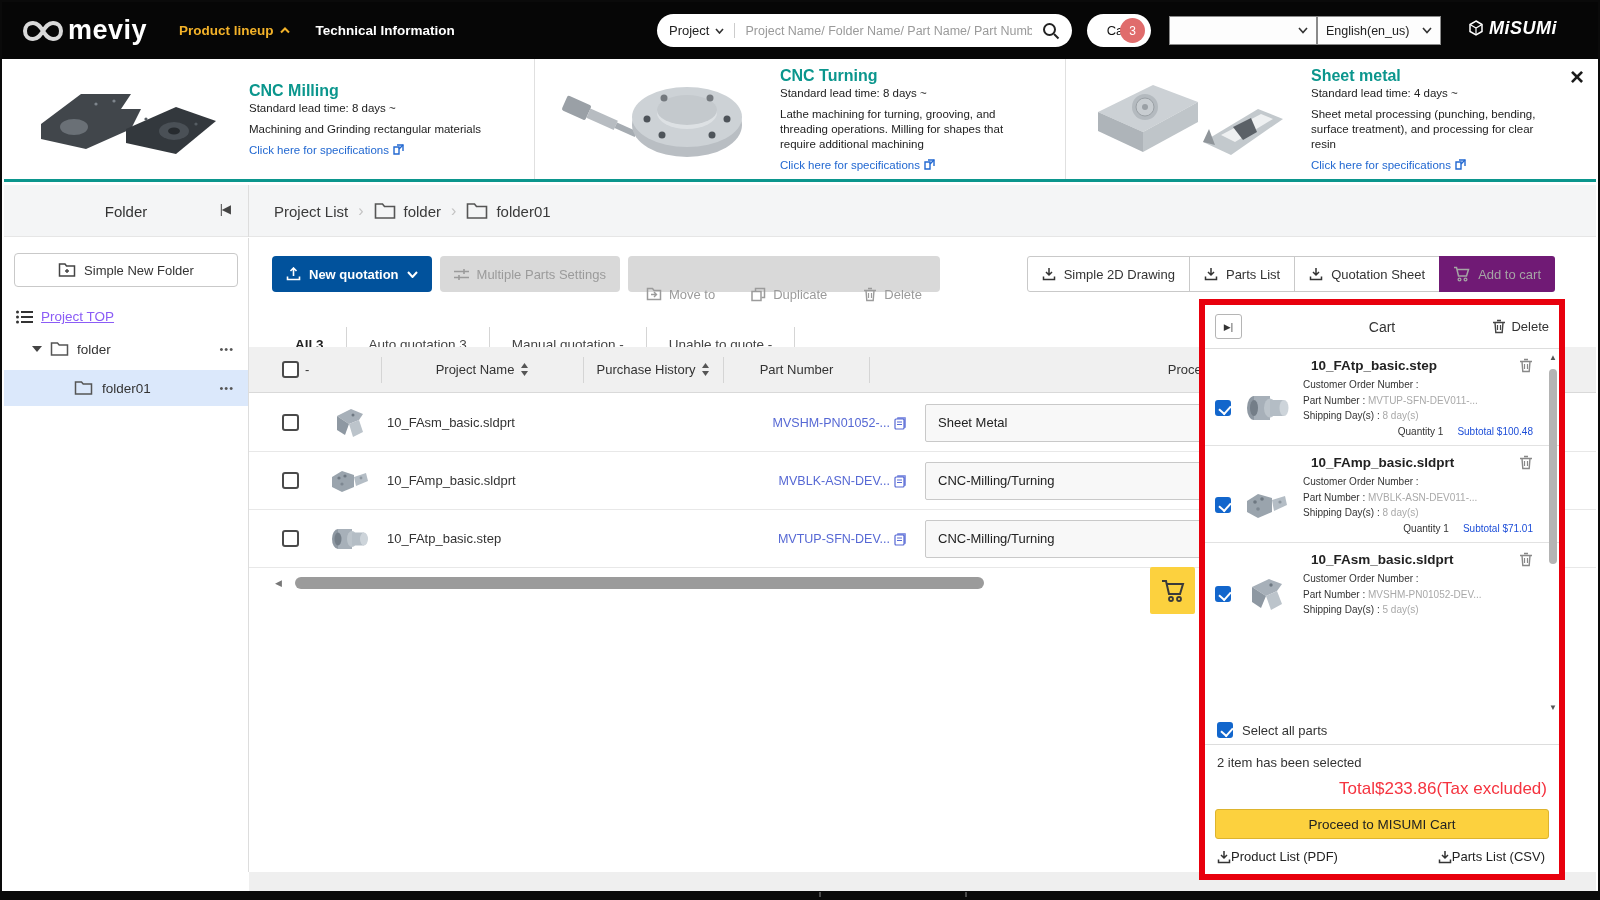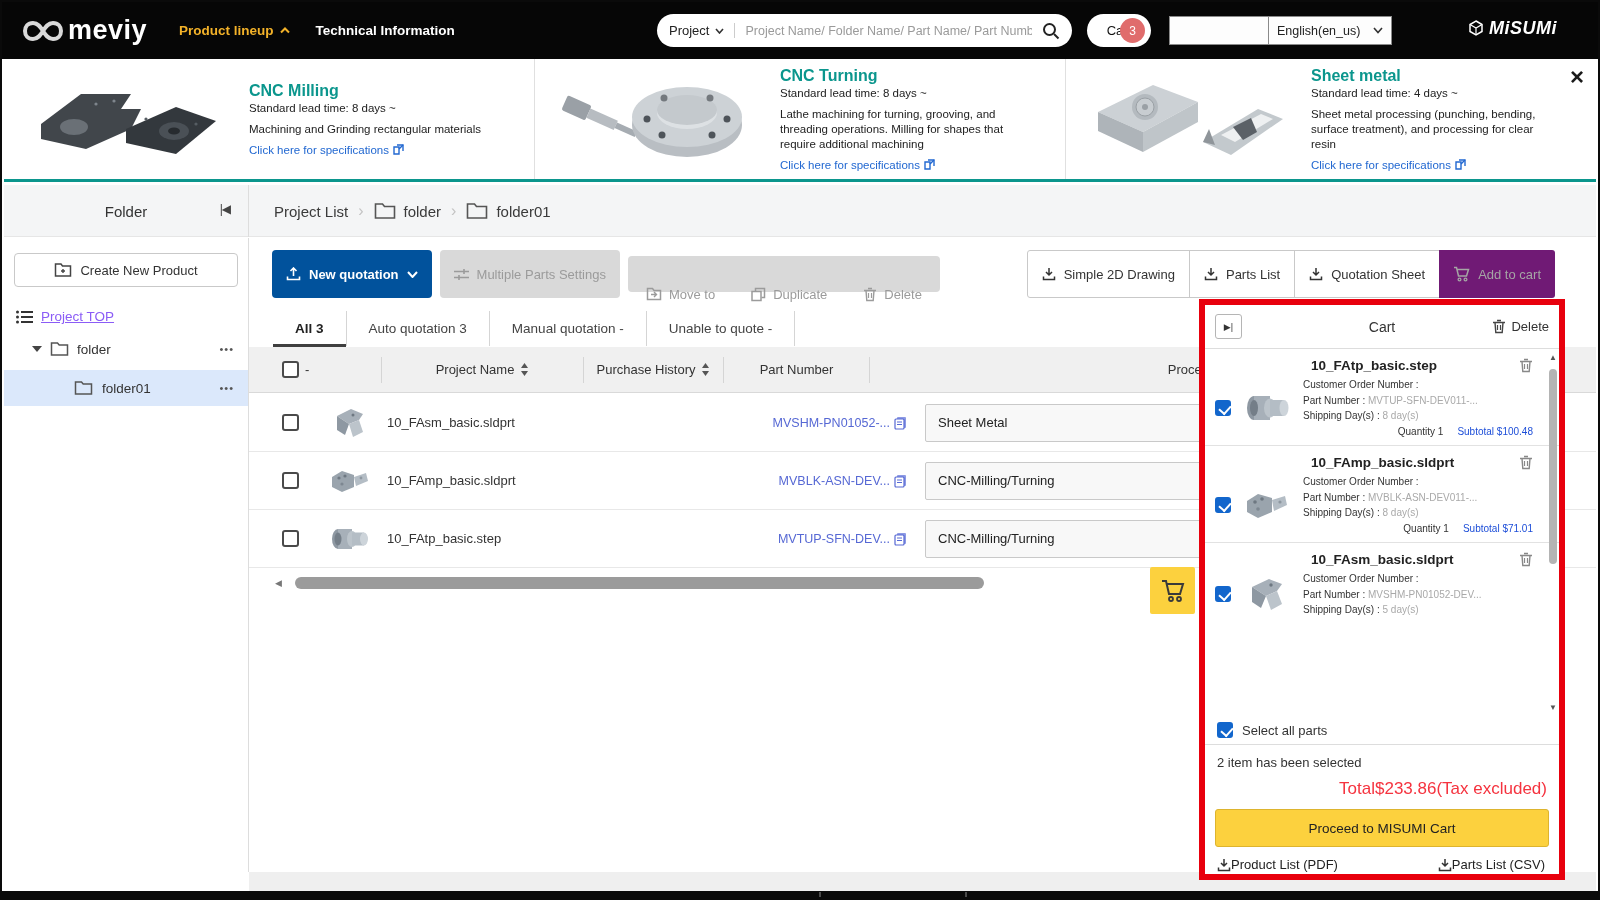--- a/index.html
+++ b/index.html
@@ -14,21 +14,21 @@
   .nav-yellow { color:#f3b229; }
   .nav-white { color:#fff; }
   .search-pill { position:absolute; left:655px; top:12px; width:415px; height:33px; background:#fff; border-radius:17px; display:flex; align-items:center; padding:0 12px; }
   .search-cat { display:flex; align-items:center; gap:6px; font-size:13px; color:#222; padding-right:10px; border-right:1px solid #ccc; cursor:pointer; }
   .search-input { flex:1; border:none; outline:none; font-size:12.5px; color:#333; padding:0 10px; font-family:"Liberation Sans",sans-serif; }
   .search-input::placeholder { color:#9a9a9a; }
   .cart-pill { position:absolute; left:1085px; top:12px; width:64px; height:33px; background:#fff; border-radius:17px; display:flex; align-items:center; justify-content:center; gap:4px; font-size:13px; color:#111; cursor:pointer; }
   .cart-badge { position:absolute; left:1118px; top:16px; width:25px; height:25px; background:#e06c6c; color:#fff; font-size:12px; border-radius:50%; display:flex; align-items:center; justify-content:center; z-index:11; }
   .hdr-select { position:absolute; top:14px; height:29px; background:#fdfdfd; border:1px solid #8a8a8a; display:flex; align-items:center; justify-content:space-between; padding:0 8px; font-size:12.5px; color:#222; cursor:pointer; }
   .hdr-select.s1 { left:1167px; width:148px; }
-  .hdr-select.s2 { left:1266px; width:124px; }
+  .hdr-select.s2 { left:1315px; width:124px; }
   .brand { position:absolute; left:1466px; top:16px; display:flex; align-items:center; gap:5px; color:#fff; font-size:18px; font-weight:bold; font-style:italic; letter-spacing:0.5px; }
 
   
   .banner { position:absolute; top:57px; left:2px; right:2px; height:123px; background:#fff; border-bottom:3px solid #0b968d; display:flex; z-index:5; }
   .bcard { flex:1; display:flex; align-items:center; padding:8px 14px; position:relative; }
   .bcard + .bcard { border-left:1px solid #e0e0e0; }
   .bimg { width:215px; height:104px; flex:none; display:flex; align-items:center; justify-content:center; }
   .btext { padding-left:16px; padding-right:30px; }
   .btitle { color:#0b968d; font-size:16px; font-weight:bold; margin-bottom:2px; }
   .blead { font-size:11.5px; color:#222; margin-bottom:8px; }
@@ -51,31 +51,31 @@
   .ptop { display:flex; align-items:center; gap:8px; font-size:13.5px; color:#8b5cf6; margin:22px 0 0 12px; cursor:pointer;text-decoration:underline; }
   .tree-row { height:34px; display:flex; align-items:center; font-size:13.5px; color:#333; cursor:pointer; position:relative; margin-top:8px; }
   .tree-row .more { position:absolute; right:14px; color:#555; font-size:11px; letter-spacing:1px; cursor:pointer; }
   .tree-caret { width:0; height:0; border-left:5px solid transparent; border-right:5px solid transparent; border-top:6px solid #444; margin:0 8px 0 28px; }
   .tree-row.selected { background:#dbe8fb; margin-top:4px; height:36px; }
   .tree-row.selected .tree-indent { width:70px; }
 
   
   .content { position:absolute; top:236px; left:247px; right:2px; bottom:26px; background:#fff; }
   .toolbar { position:absolute; top:18px; left:23px; right:41px; height:36px; display:flex; align-items:center; }
-  .btn { height:48px; display:flex; align-items:center; gap:8px; font-size:13px; border-radius:4px; padding:0 14px; cursor:pointer; }
+  .btn { height:36px; display:flex; align-items:center; gap:8px; font-size:13px; border-radius:4px; padding:0 14px; cursor:pointer; }
   .btn-primary { background:#01529c; color:#fff; font-weight:bold; }
   .btn-disabled { background:#d9d9d9; color:#9b9b9b; }
   .gray-group { background:#d9d9d9; border-radius:4px; height:36px; display:flex; align-items:center; margin-left:8px; }
   .gray-group .gitem { display:flex; align-items:flex-start; gap:7px; color:#9b9b9b; font-size:13px; padding:0 18px; cursor:default;margin-top:40px; }
   .right-btns { margin-left:auto; display:flex; }
   .btn-white { background:#fff; border:1px solid #c9c9c9; color:#333; border-radius:0; margin-left:-1px; }
   .btn-white:first-child { border-radius:3px 0 0 3px; }
   .btn-cartoff { background:#701a75; color:#a5a5a5; border-radius:0 3px 3px 0; margin-left:-1px; }
 
-  .tabs { position:absolute; top:73px; left:23px; display:flex; height:35px; }
+  .tabs { position:absolute; top:89px; left:23px; display:flex; height:35px; }
   .tab { padding:0 22px; font-size:13.5px; color:#444; display:flex; align-items:center; border-right:1px solid #d5d5d5; cursor:pointer; position:relative; }
   .tab:first-child { border-left:1px solid transparent; }
   .tab.active { font-weight:bold; color:#222; }
   .tab.active::after { content:""; position:absolute; left:0; right:0; bottom:-1px; height:3px; background:#3f3f3f; }
 
   .thead { position:absolute; top:109px; left:0; right:0; height:46px; background:#f0f0f0; border-bottom:1px solid #d9d9d9; display:flex; align-items:center; font-size:13px; color:#333; }
   .th { display:flex; align-items:center; justify-content:center; gap:6px; height:26px; }
   .th.c-sel { width:133px; justify-content:flex-start; padding-left:33px; border-right:1px solid #d5d5d5; }
   .th.c-name { width:202px; border-right:1px solid #d5d5d5; }
   .th.c-hist { width:140px; border-right:1px solid #d5d5d5; }
@@ -117,21 +117,21 @@
   .ci-val { color:#a9a9a9; }
   .ci-qtyrow { text-align:right; }
   .ci-sub { color:#1d4ed8; margin-left:14px; }
   .cp-vscroll { position:absolute; right:1px; top:4px; bottom:4px; width:10px; }
   .cp-vs-arrow { position:absolute; left:1px; font-size:8px; color:#555; }
   .cp-vs-thumb { position:absolute; left:1px; top:16px; width:8px; height:195px; background:#b4b4b4; border-radius:4px; cursor:pointer; }
   .cp-selectall { height:29px; flex:none; display:flex; align-items:center; gap:9px; padding-left:12px; font-size:13px; color:#333; border-bottom:1px solid #ddd; }
   .cp-summary { padding:10px 12px 0 12px; flex:none; }
   .cp-selected { font-size:13px; color:#333; }
   .cp-total { text-align:right; font-size:17px; color:#f5333f; margin-top:9px; }
-  .cp-proceed { margin:10px 10px 0 10px; height:38px; flex:none; background:#fcd13e; border:1px solid #ddb42e; border-radius:3px; display:flex; align-items:center; justify-content:center; font-size:13.5px; color:#222; cursor:pointer; }
+  .cp-proceed { margin:10px 10px 0 10px; height:30px; flex:none; background:#fcd13e; border:1px solid #ddb42e; border-radius:3px; display:flex; align-items:center; justify-content:center; font-size:13.5px; color:#222; cursor:pointer; }
   .cp-links { display:flex; justify-content:space-between; padding:10px 14px 0 12px; font-size:13px; color:#222; }
   .cp-link { display:flex; align-items:center; gap:0; cursor:pointer; }
 
   
   .footer-gray { position:absolute; bottom:7px; left:247px; right:2px; height:19px; background:#efefef; }
   .footer-black { position:absolute; bottom:0; left:0; right:0; height:7px; background:#0a0a0a; }
   .footer-tick { position:absolute; bottom:1px; width:2px; height:5px; background:#4a4a4a; }
 
   .icn { flex:none; display:inline-flex; }
   svg { display:block; }
@@ -341,21 +341,21 @@
   </div>
 
   <div class="sidebar">
     <div class="create-folder">
       <span class="icn">
         <svg width="18" height="16" viewBox="0 0 18 16">
             <path d="M1.5 14V2h5.5l1.5 2h8v10z" fill="none" stroke="#444" stroke-width="1.5"></path>
             <path d="M9 7v4M7 9h4" stroke="#444" stroke-width="1.4"></path>
           </svg>
       </span>
-      <span>Create New Product</span>
+      <span>Simple New Folder</span>
     </div>
     <div class="ptop">
       <span class="icn">
         <svg width="17" height="14" viewBox="0 0 17 14">
             <circle cx="1.5" cy="2" r="1.5" fill="#333"></circle>
             <circle cx="1.5" cy="7" r="1.5" fill="#333"></circle>
             <circle cx="1.5" cy="12" r="1.5" fill="#333"></circle>
             <path d="M5 2h12M5 7h12M5 12h12" stroke="#333" stroke-width="2"></path>
           </svg>
       </span>

